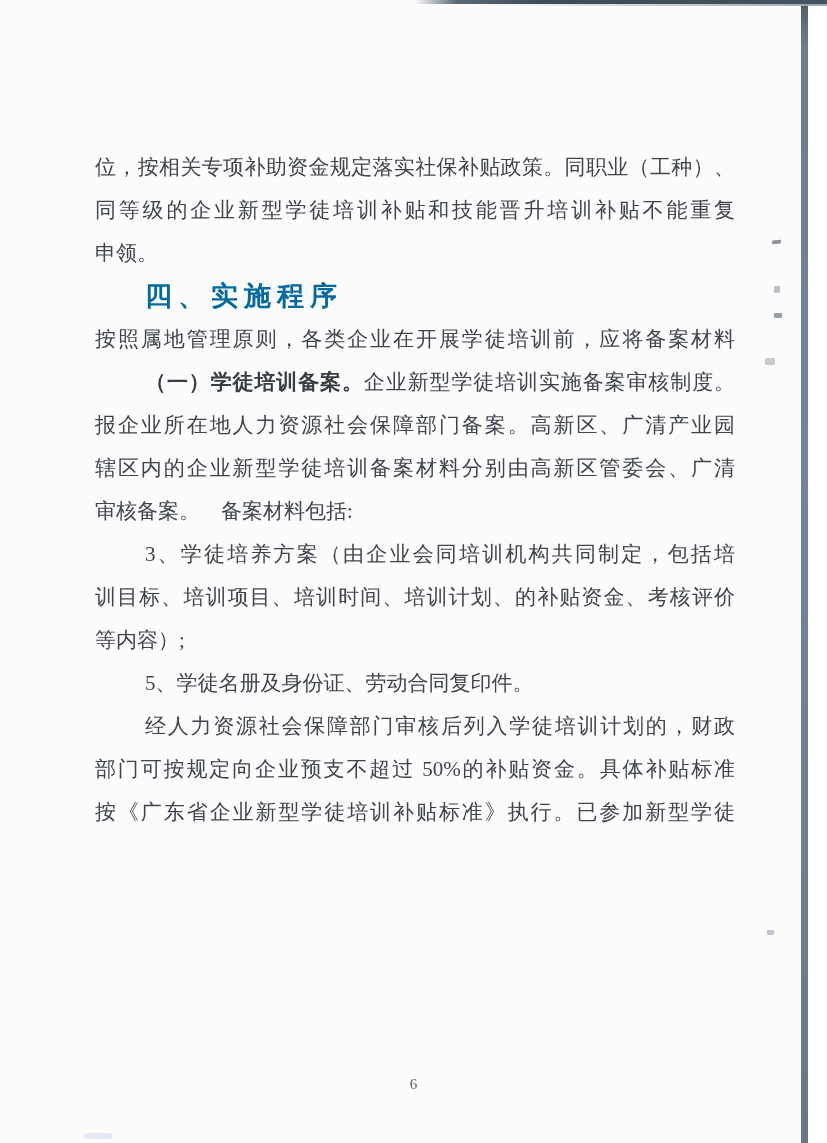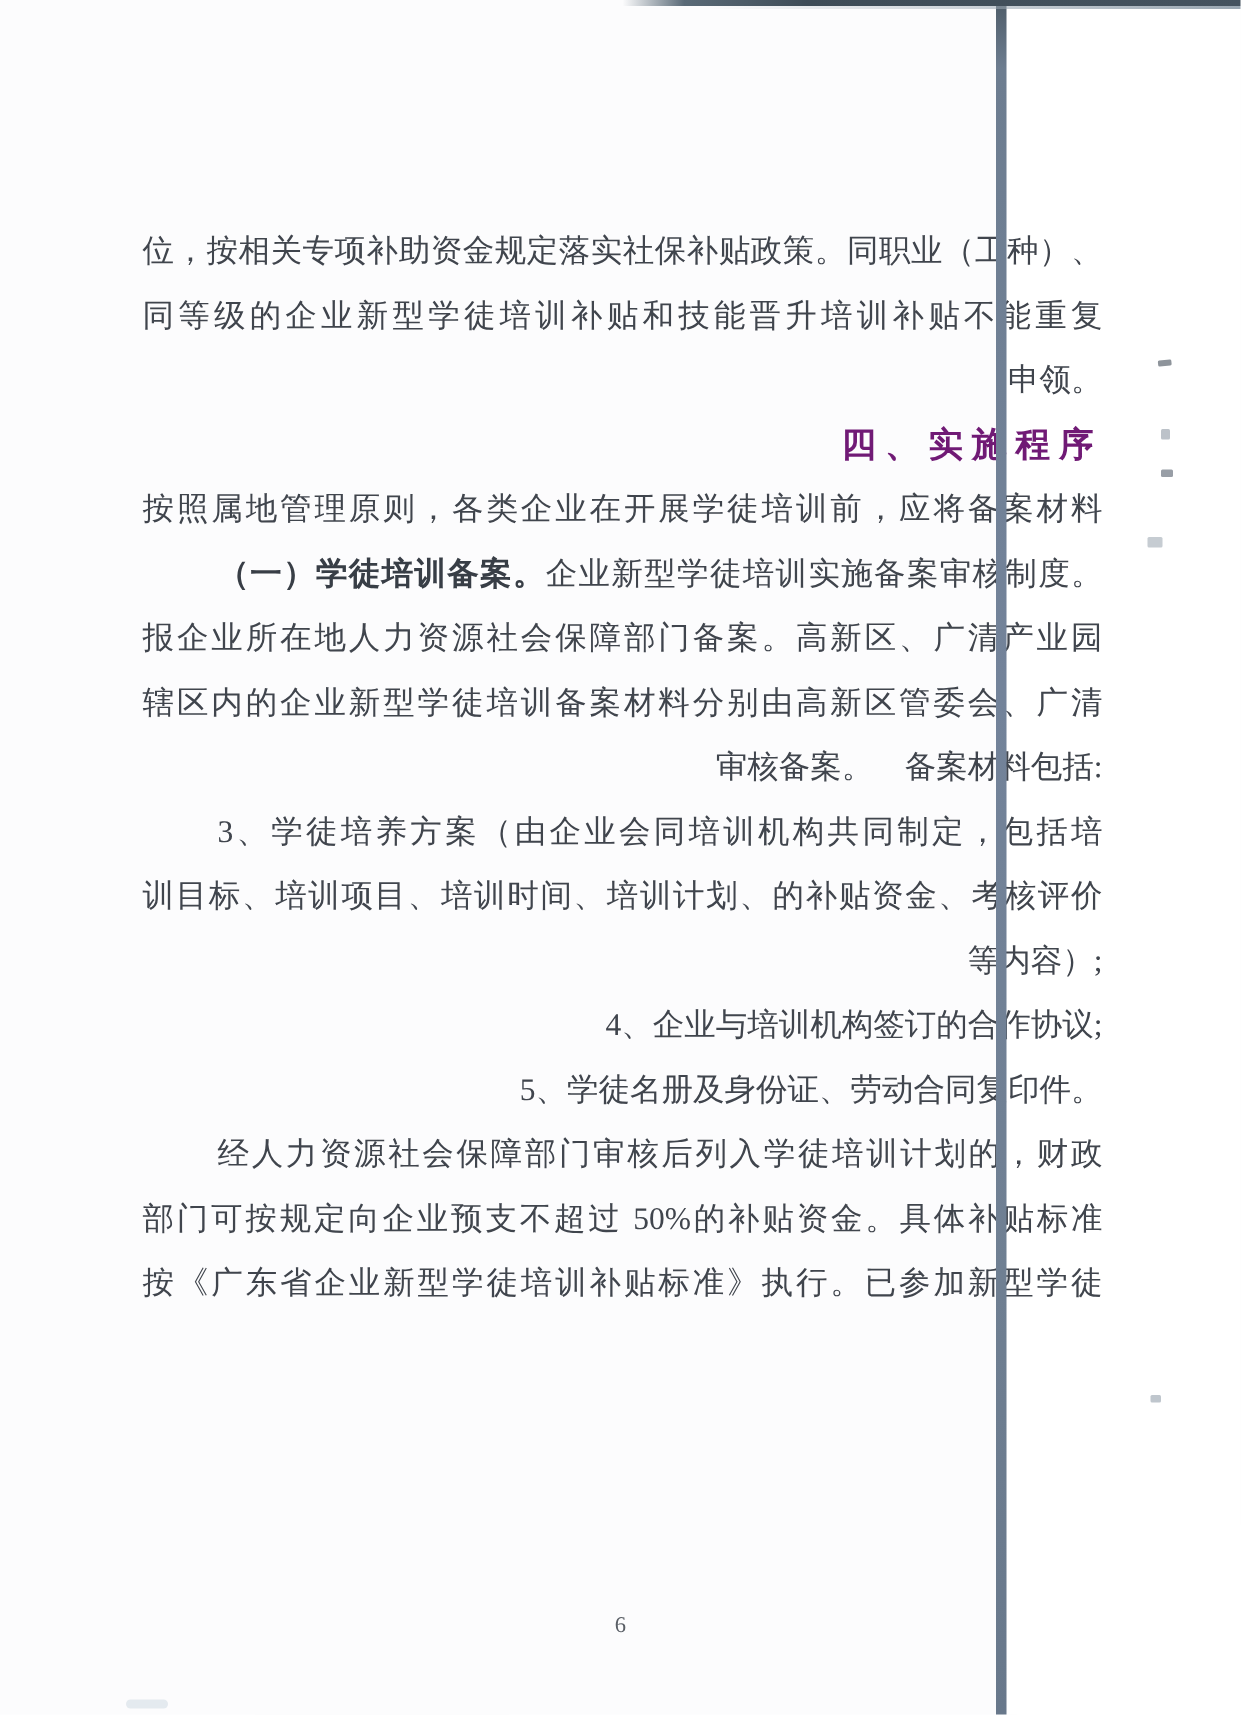--- a/index.html
+++ b/index.html
@@ -2,21 +2,21 @@
 <html><head>
 <meta charset="utf-8">
 <style>
   html,body{margin:0;padding:0;}
   body{
     width:827px;height:1143px;position:relative;overflow:hidden;
     background:#ffffff;
     font-family:"Liberation Serif","DejaVu Serif",serif;
   }
   .page{
-    position:absolute;left:0;top:0;width:671px;height:1143px;
+    position:absolute;left:0;top:0;width:808px;height:1143px;
     background:#fcfcfd;
   }
   
   .edge-right{
     position:absolute;top:0;right:0;width:7px;height:1143px;
     background:linear-gradient(180deg,#4e5c68 0%,#6d7d90 4%,#73839a 40%,#6f7f92 75%,#68788b 100%);
   }
   .edge-top{
     position:absolute;top:0;left:415px;width:412px;height:4px;
     background:linear-gradient(90deg,rgba(62,76,87,0) 0%,#5a6a77 10%,#3e4c57 30%,#45535f 100%);
@@ -33,31 +33,31 @@
   .speck.s5{left:767px;top:930px;width:7px;height:5px;background:#bfc6cd;}
   .smudge{position:absolute;left:84px;top:1133px;width:28px;height:6px;background:#e4eaef;border-radius:3px;}
 
   
   .doc{
     position:absolute;left:95px;top:146px;width:640px;
     color:#40454d;font-size:21px;
   }
   .line{
     height:43px;line-height:43px;
-    text-align:right;
+    text-align:left;
   }
   .line.justify{
     text-align:justify;
     text-align-last:justify;
     -moz-text-align-last:justify;
   }
   .line.indent{padding-left:50px;}
   .line.heading{
     font-family:"Liberation Sans","DejaVu Sans",sans-serif;
-    font-weight:700;color:#701a75;font-size:23px;letter-spacing:6px;
+    font-weight:700;color:#0369a1;font-size:27px;letter-spacing:6px;
   }
   .lead{font-weight:700;color:#383e46;}
 
   .page-number{
     position:absolute;left:0;top:1076px;width:827px;
     text-align:center;font-size:15px;color:#5a5f66;
     font-family:"Liberation Serif","DejaVu Serif",serif;
   }
 </style>
 </head>
@@ -71,21 +71,20 @@
       <div class="line">申领。</div>
       <div class="line heading indent">四、实施程序</div>
       <div class="line justify">按照属地管理原则，各类企业在开展学徒培训前，应将备案材料</div>
       <div class="line indent justify"><span class="lead">（一）学徒培训备案。</span>企业新型学徒培训实施备案审核制度。</div>
       <div class="line justify">报企业所在地人力资源社会保障部门备案。高新区、广清产业园</div>
       <div class="line justify">辖区内的企业新型学徒培训备案材料分别由高新区管委会、广清</div>
       <div class="line">审核备案。　备案材料包括:</div>
       <div class="line indent justify">3、学徒培养方案（由企业会同培训机构共同制定，包括培</div>
       <div class="line justify">训目标、培训项目、培训时间、培训计划、的补贴资金、考核评价</div>
       <div class="line">等内容）;</div>
-      <div class="line indent">4、企业与培训机构签订的合作协议;</div>
       <div class="line indent">5、学徒名册及身份证、劳动合同复印件。</div>
       <div class="line indent justify">经人力资源社会保障部门审核后列入学徒培训计划的，财政</div>
       <div class="line justify">部门可按规定向企业预支不超过 50%的补贴资金。具体补贴标准</div>
       <div class="line justify">按《广东省企业新型学徒培训补贴标准》执行。已参加新型学徒</div>
     </div>
 
   <div class="page-number">6</div>
 
   <div class="edge-right"></div>
   <div class="edge-top"></div>

